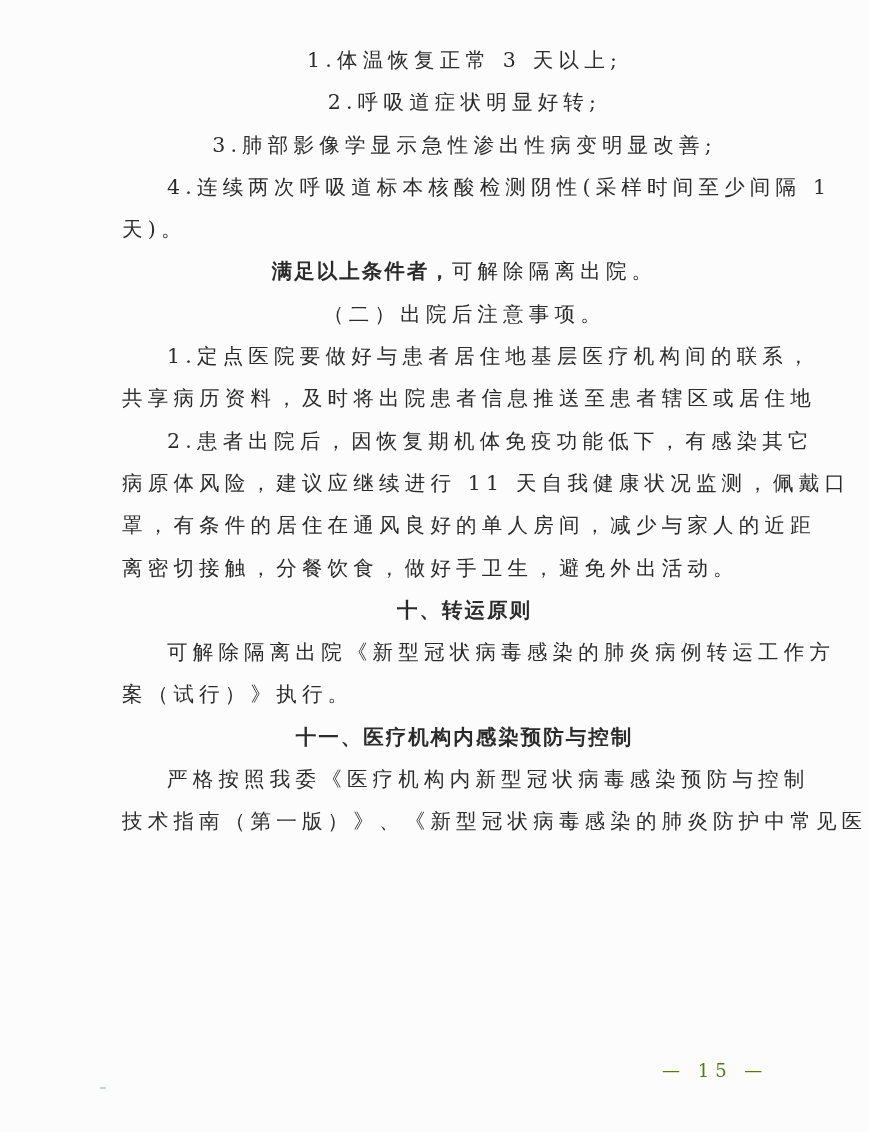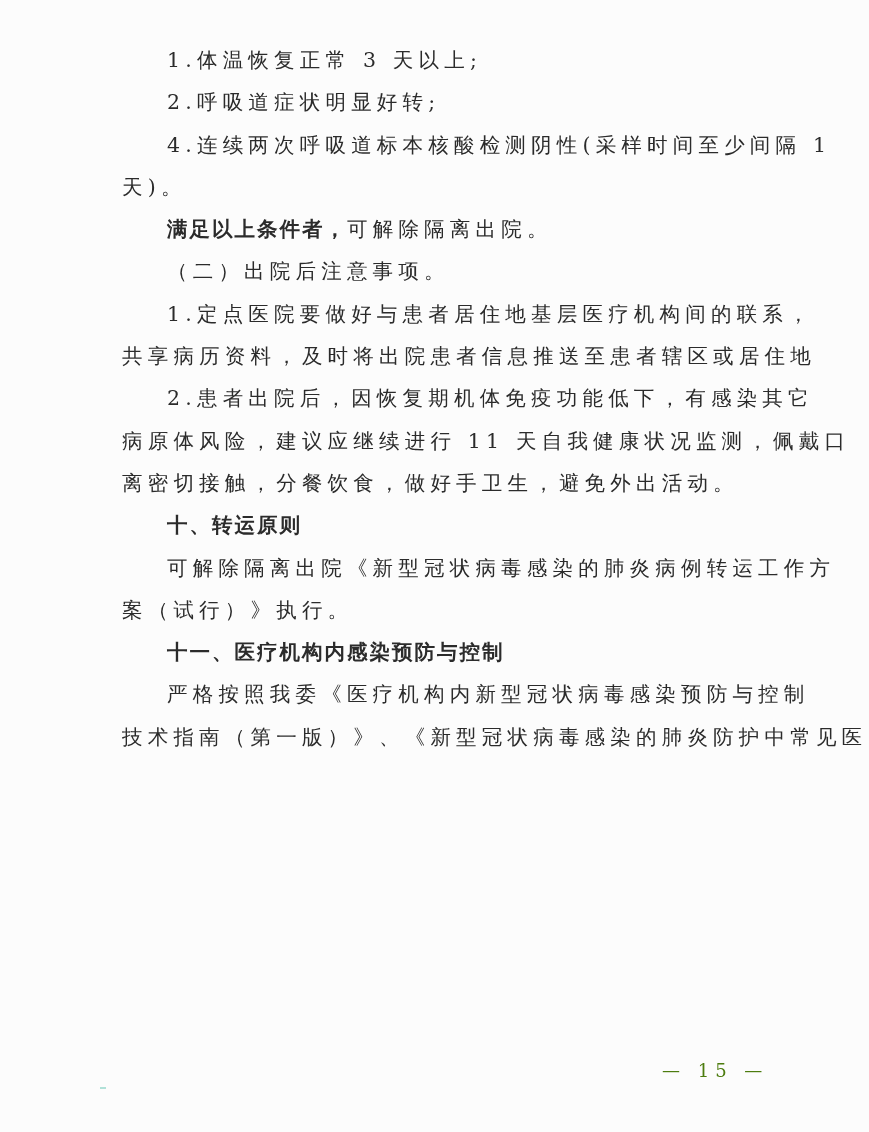--- a/index.html
+++ b/index.html
@@ -30,21 +30,21 @@
       width: 640px;
     }
     .line {
       height: 42.3px;
       line-height: 42.3px;
       font-size: 20.5px;
       letter-spacing: 5.2px;
       white-space: nowrap;
       color: #2b2b2b;
     }
-    .indent { padding-left: 45px; }
+    .indent { padding-left: 45px; text-align: center; }
     .bold {
       font-family: "DejaVu Sans", "Liberation Sans", sans-serif;
       font-weight: bold;
       letter-spacing: 2px;
     }
     .bold-inline {
       font-family: Liberation Mono, monospace;
       font-weight: bold;
       letter-spacing: 2px;
     }
@@ -67,33 +67,35 @@
       opacity: 0.6;
     }
   </style>
 </head>
 <body>
 
 <div class="page">
   <div class="content">
     <div class="line indent">1.体温恢复正常 3 天以上;</div>
     <div class="line indent">2.呼吸道症状明显好转;</div>
+    <div class="line indent">3.肺部影像学显示急性渗出性病变明显改善;</div>
     <div class="line indent">4.连续两次呼吸道标本核酸检测阴性(采样时间至少间隔 1</div>
     <div class="line">天)。</div>
 
     <div class="line indent">
       <span class="bold-inline">满足以上条件者，</span><span>可解除隔离出院。</span>
     </div>
 
     <div class="line indent">（二）出院后注意事项。</div>
 
     <div class="line indent">1.定点医院要做好与患者居住地基层医疗机构间的联系，</div>
     <div class="line">共享病历资料，及时将出院患者信息推送至患者辖区或居住地</div>
     <div class="line indent">2.患者出院后，因恢复期机体免疫功能低下，有感染其它</div>
     <div class="line">病原体风险，建议应继续进行 11 天自我健康状况监测，佩戴口</div>
+    <div class="line">罩，有条件的居住在通风良好的单人房间，减少与家人的近距</div>
     <div class="line">离密切接触，分餐饮食，做好手卫生，避免外出活动。</div>
 
     <div class="line indent bold">十、转运原则</div>
     <div class="line indent">可解除隔离出院《新型冠状病毒感染的肺炎病例转运工作方</div>
     <div class="line">案（试行）》执行。</div>
 
     <div class="line indent bold">十一、医疗机构内感染预防与控制</div>
     <div class="line indent">严格按照我委《医疗机构内新型冠状病毒感染预防与控制</div>
     <div class="line">技术指南（第一版）》、《新型冠状病毒感染的肺炎防护中常见医</div>
   </div>

